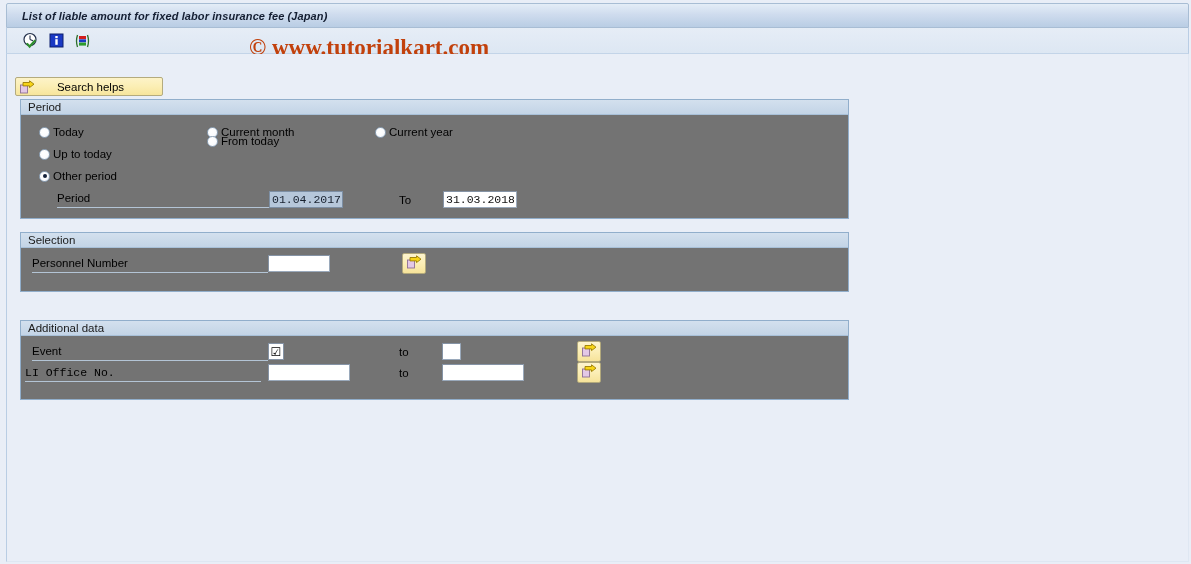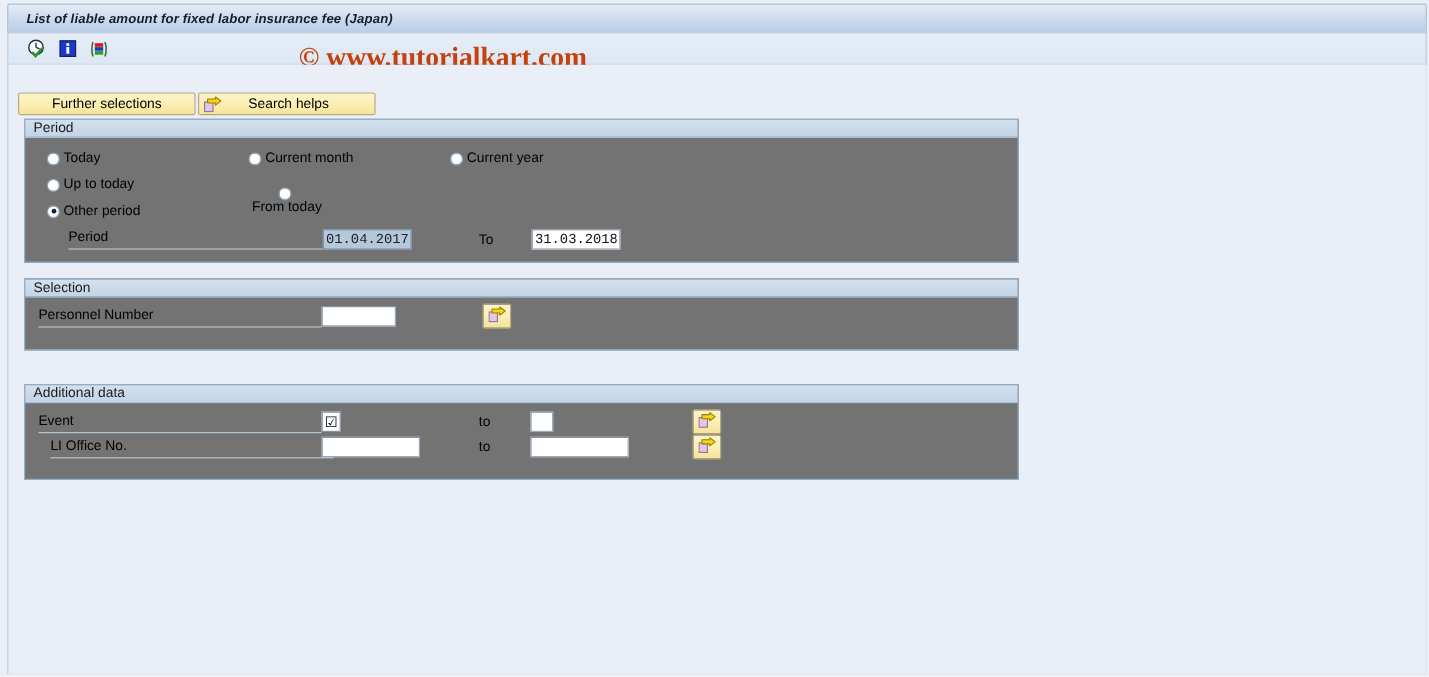--- a/index.html
+++ b/index.html
@@ -292,23 +292,20 @@
       </svg>
     </span>
   </div>
 
   <div id="watermark">© www.tutorialkart.com</div>
 
   <div id="content-area">
 
     <div id="button-row">
 
-      <div class="sap-button" id="btn-further-selections">
-        <span>Further selections</span>
-      </div>
 
       <div class="sap-button" id="btn-search-helps">
         <span class="btn-ico">
           <svg width="15" height="14" viewBox="0 0 15 14">
             <rect x="0.5" y="5" width="7" height="8" fill="#e3c8e6" stroke="#8d6f96" stroke-width="0.9"></rect>
             <path d="M3 2.5 H9.5 V0.8 L14 4.2 L9.5 7.6 V5.9 H3 Z" fill="#f7d417" stroke="#9a7d05" stroke-width="0.9" stroke-linejoin="round"></path>
           </svg>
         </span>
         <span class="btn-lbl">Search helps</span>
       </div>
@@ -328,21 +325,21 @@
         </div>
         <div class="radio-row" style="left:354px; top:11px;">
           <span class="radio"></span>
           <span class="radio-label">Current year</span>
         </div>
 
         <div class="radio-row" style="left:18px; top:33px;">
           <span class="radio"></span>
           <span class="radio-label">Up to today</span>
         </div>
-        <div class="radio-row" style="left:186px; top:41px;flex-direction:column;">
+        <div class="radio-row" style="left:186px; top:20px;">
           <span class="radio"></span>
           <span class="radio-label">From today</span>
         </div>
 
         <div class="radio-row" style="left:18px; top:55px;">
           <span class="radio checked"></span>
           <span class="radio-label">Other period</span>
         </div>
 
         <div class="field-label" style="left:36px; top:77px; width:212px;">Period</div>
@@ -390,21 +387,21 @@
 
         <div class="arrow-btn" style="left:556px; top:5px;">
           <span>
             <svg width="15" height="14" viewBox="0 0 15 14">
               <rect x="0.5" y="5" width="7" height="8" fill="#e3c8e6" stroke="#8d6f96" stroke-width="0.9"></rect>
               <path d="M3 2.5 H9.5 V0.8 L14 4.2 L9.5 7.6 V5.9 H3 Z" fill="#f7d417" stroke="#9a7d05" stroke-width="0.9" stroke-linejoin="round"></path>
             </svg>
           </span>
         </div>
 
-        <div class="field-label" style="left:21px; top:30px; width:236px;">LI Office No.</div>
+        <div class="field-label" style="left:4px; top:30px; width:236px;font-family:Liberation Mono, monospace;">LI Office No.</div>
 
         <input class="sap-input sans" style="left: 247px; top: 28px; width: 82px;" value="">
 
         <div class="plain-label" style="left:378px; top:31px;">to</div>
 
         <input class="sap-input sans" style="left: 421px; top: 28px; width: 82px;" value="">
 
         <div class="arrow-btn" style="left:556px; top:26px;">
           <span>
             <svg width="15" height="14" viewBox="0 0 15 14">

